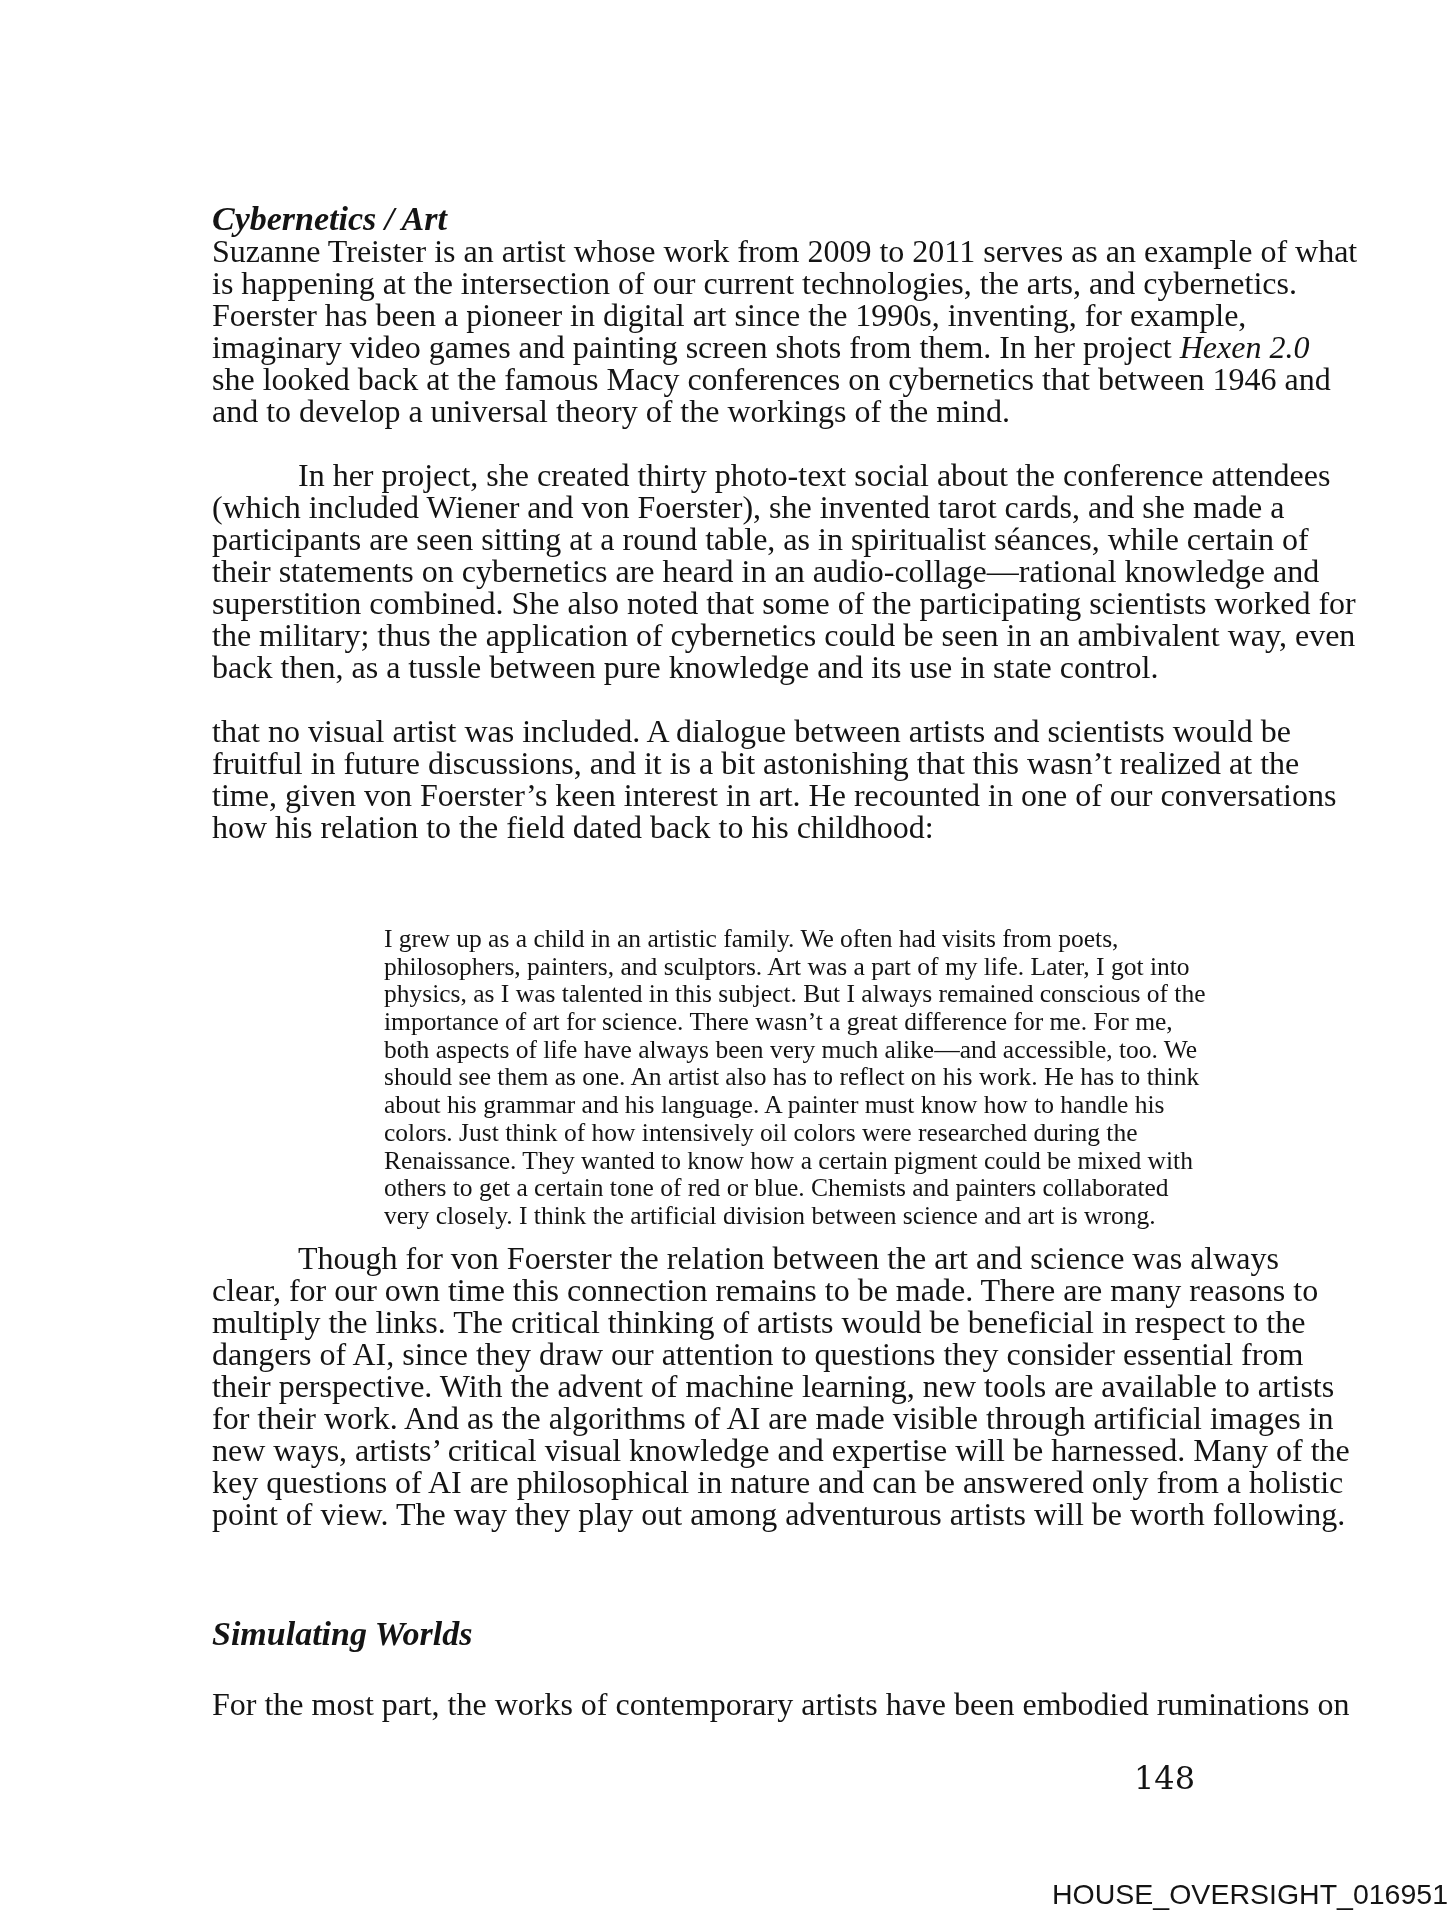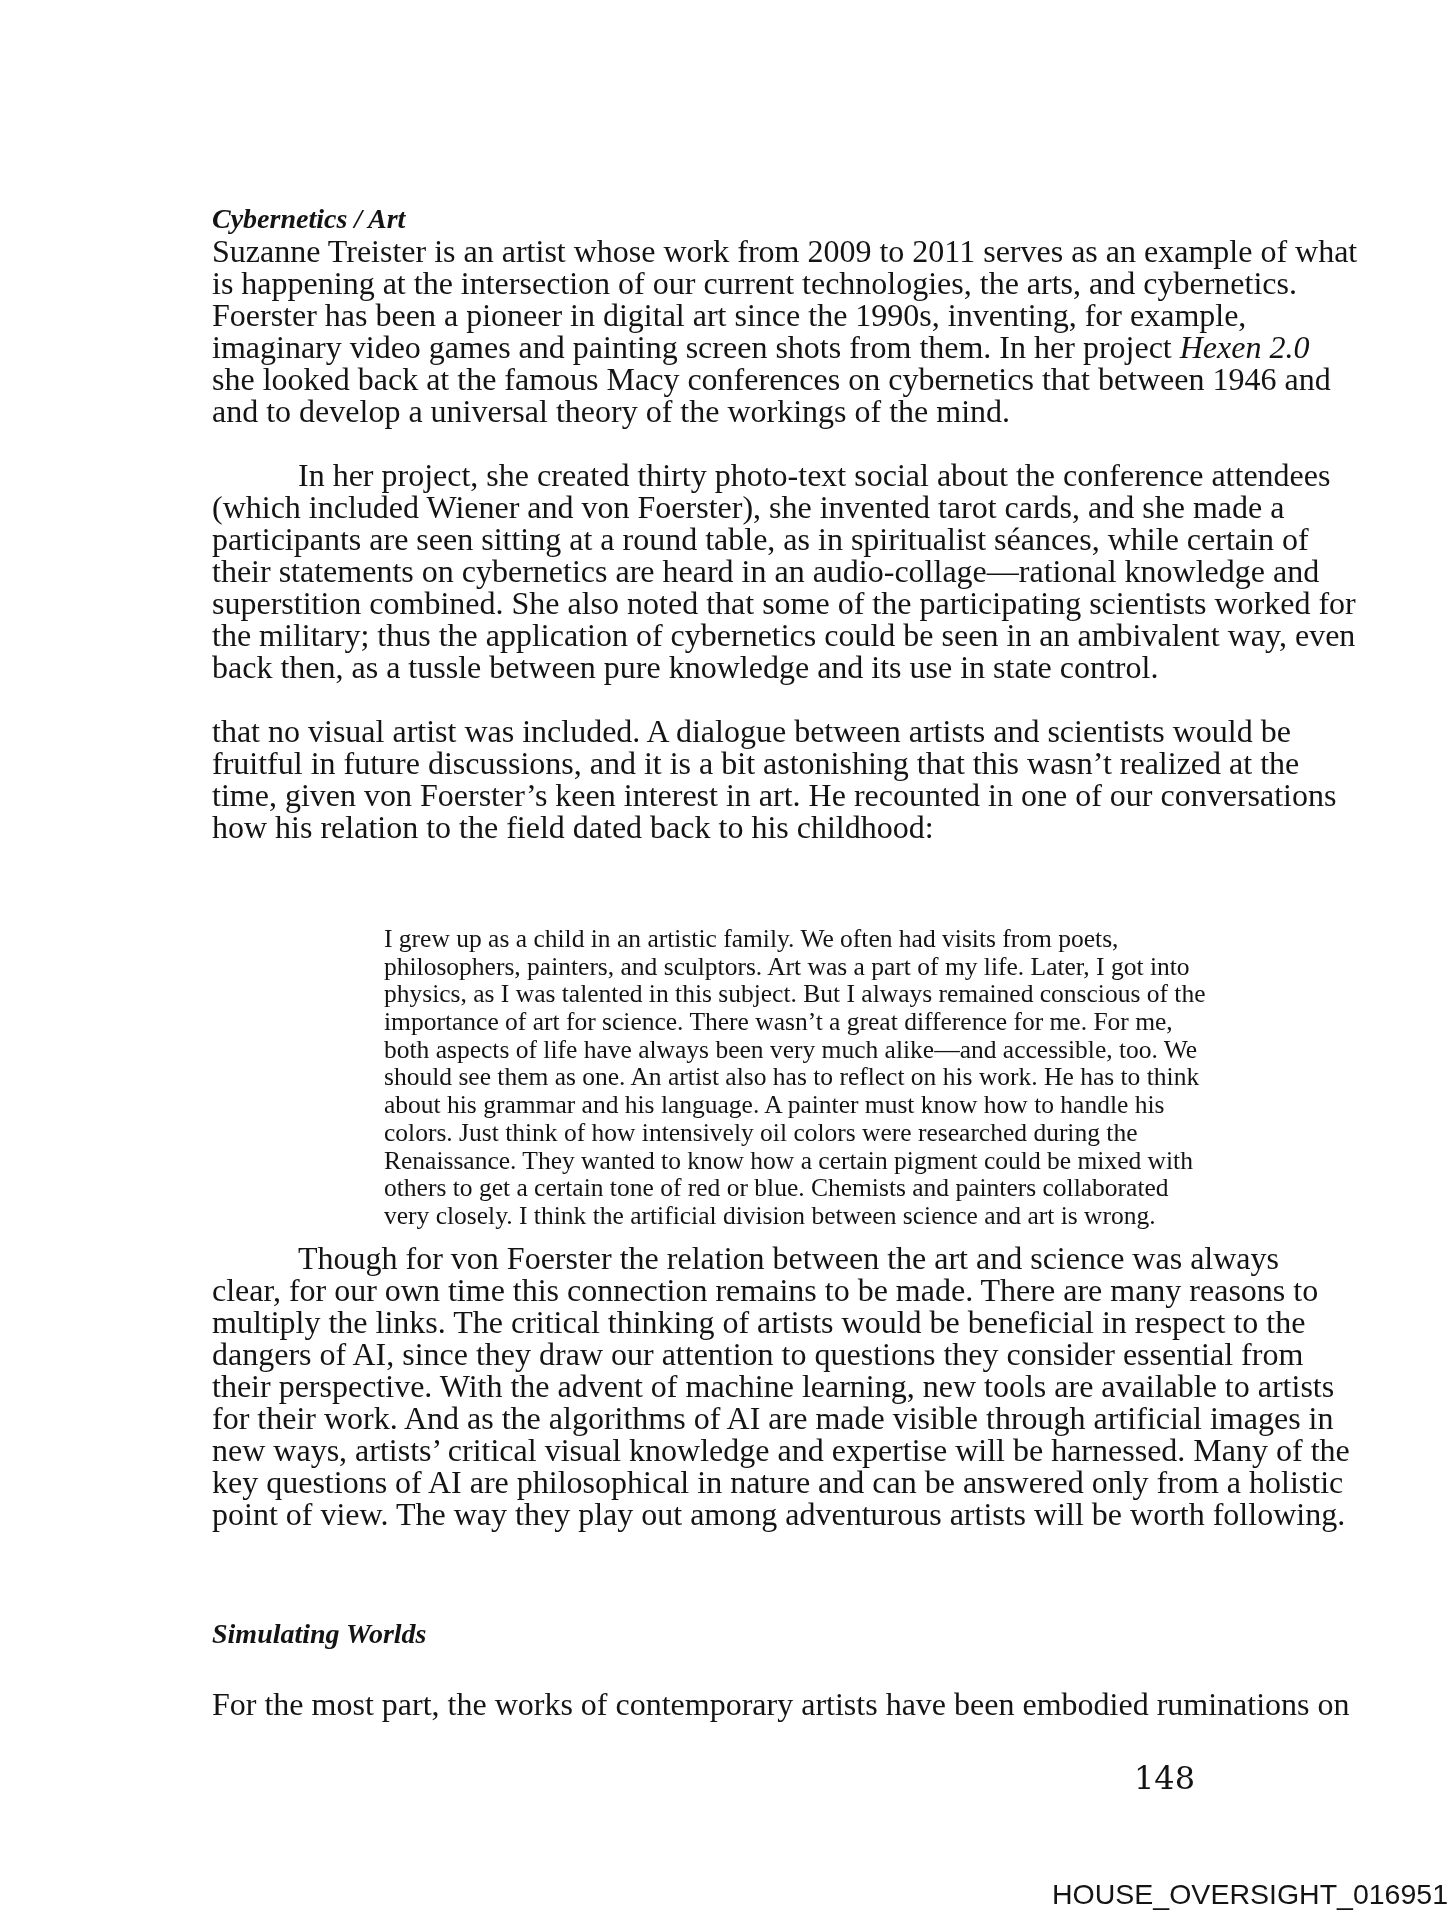--- a/index.html
+++ b/index.html
@@ -3,21 +3,21 @@
 <meta charset="utf-8">
 <style>
   html, body { margin: 0; padding: 0; background: #ffffff; }
   body { width: 1453px; height: 1920px; position: relative; overflow: hidden; color: #141414; }
   .page { position: absolute; left: 0; top: 0; width: 1453px; height: 1920px; background: #fff; }
   .serif { font-family: "Liberation Serif", "DejaVu Serif", serif; }
   .block { position: absolute; left: 212px; width: 1030px; }
   .body-text { font-size: 32px; line-height: 32px; }
   .line { white-space: nowrap; height: 32px; }
   .indent { padding-left: 86px; }
-  .heading { font-weight: bold; font-style: italic; font-size: 28px; line-height: 32px; white-space: nowrap; }
+  .heading { font-weight: bold; font-style: italic; font-size: 34px; line-height: 32px; white-space: nowrap; }
   .quote { position: absolute; left: 384px; width: 850px; font-size: 25.5px; line-height: 27.7px; }
   .quote .line { height: 27.7px; }
   .page-number { position: absolute; left: 1134px; top: 1762px; font-family: "DejaVu Serif", "Liberation Serif", serif; font-size: 32px; line-height: 32px; }
   .bates { position: absolute; left: 1052px; top: 1878px; font-family: "Liberation Sans", "DejaVu Sans", sans-serif; font-size: 28.5px; line-height: 32px; white-space: nowrap; }
   em { font-style: italic; }
 </style>
 </head>
 <body>
 
 <div class="page serif">

